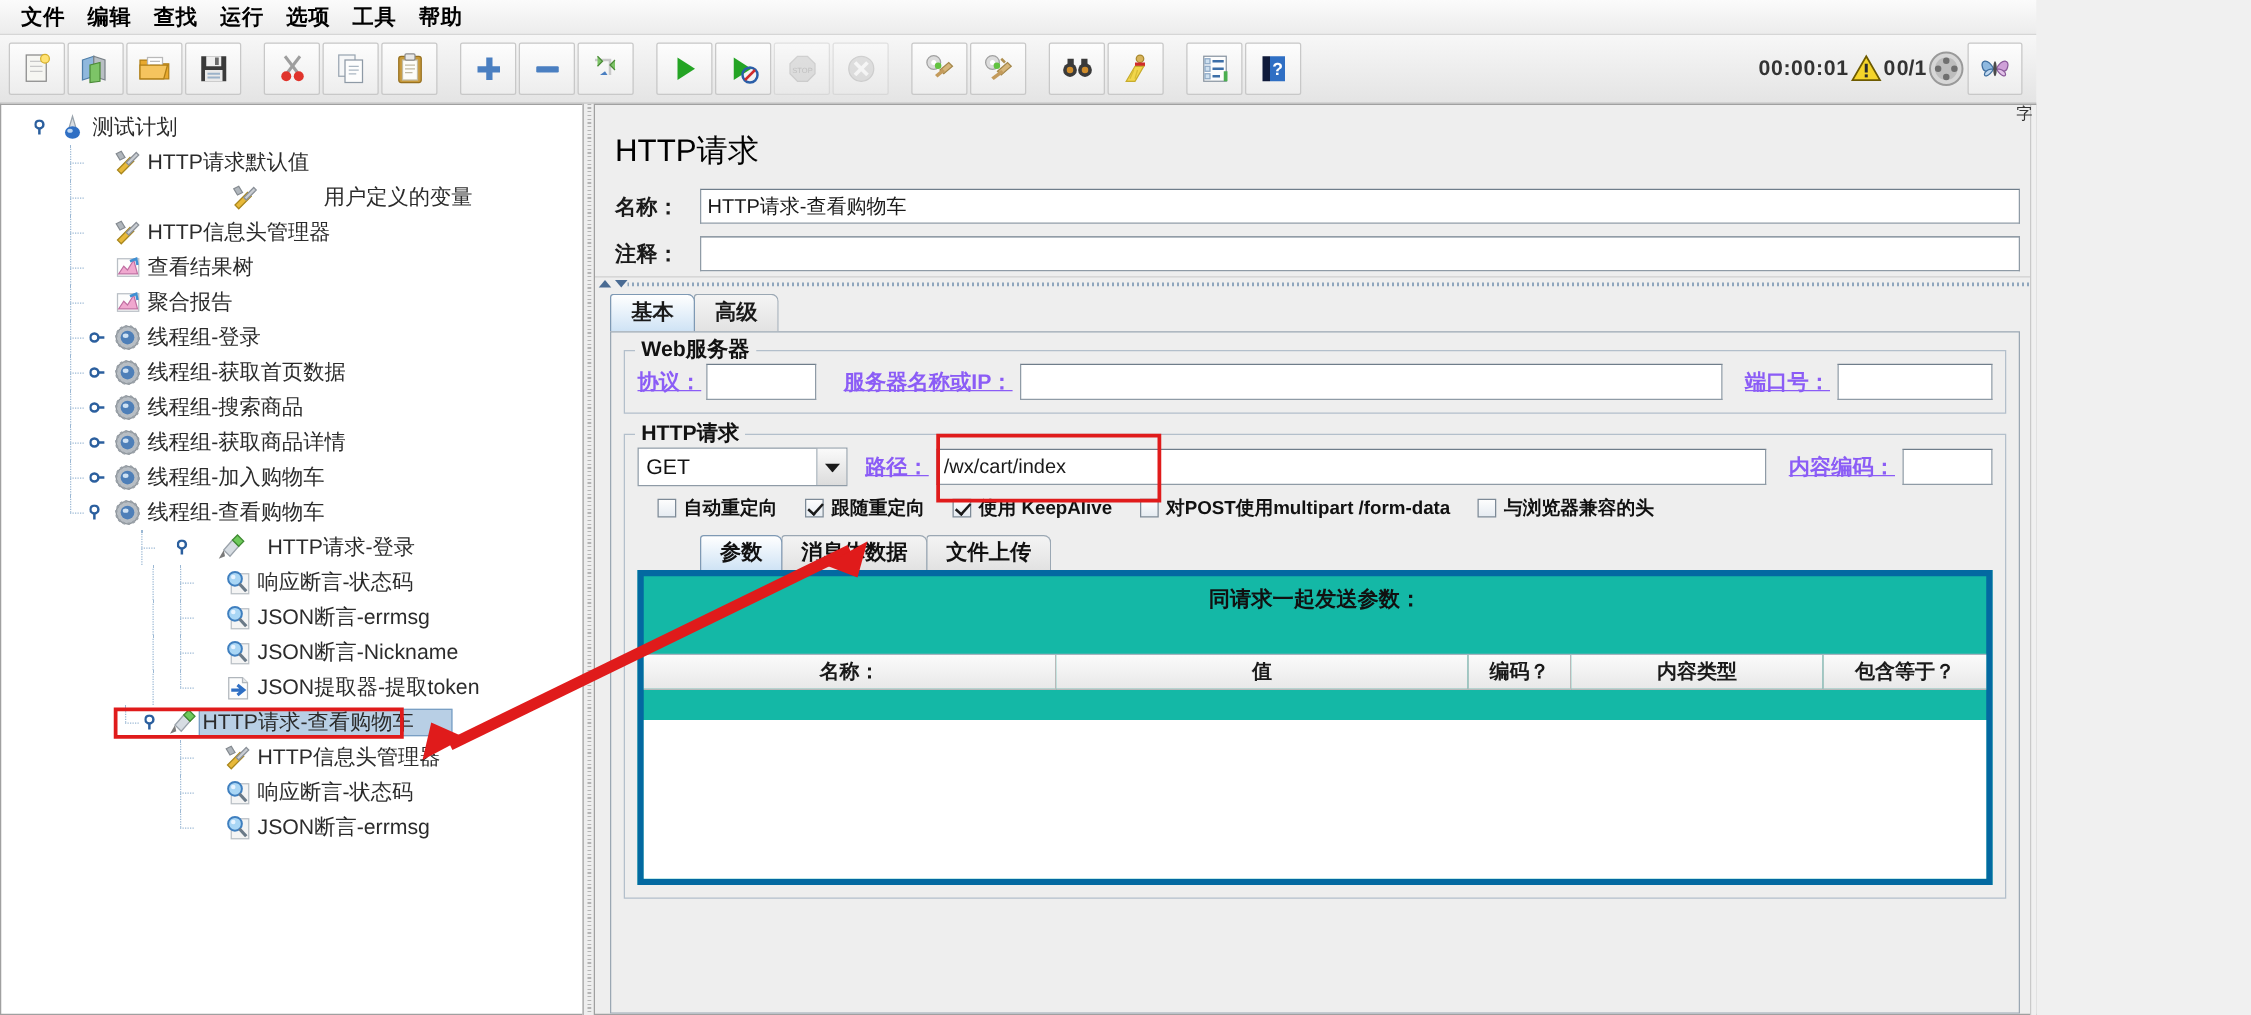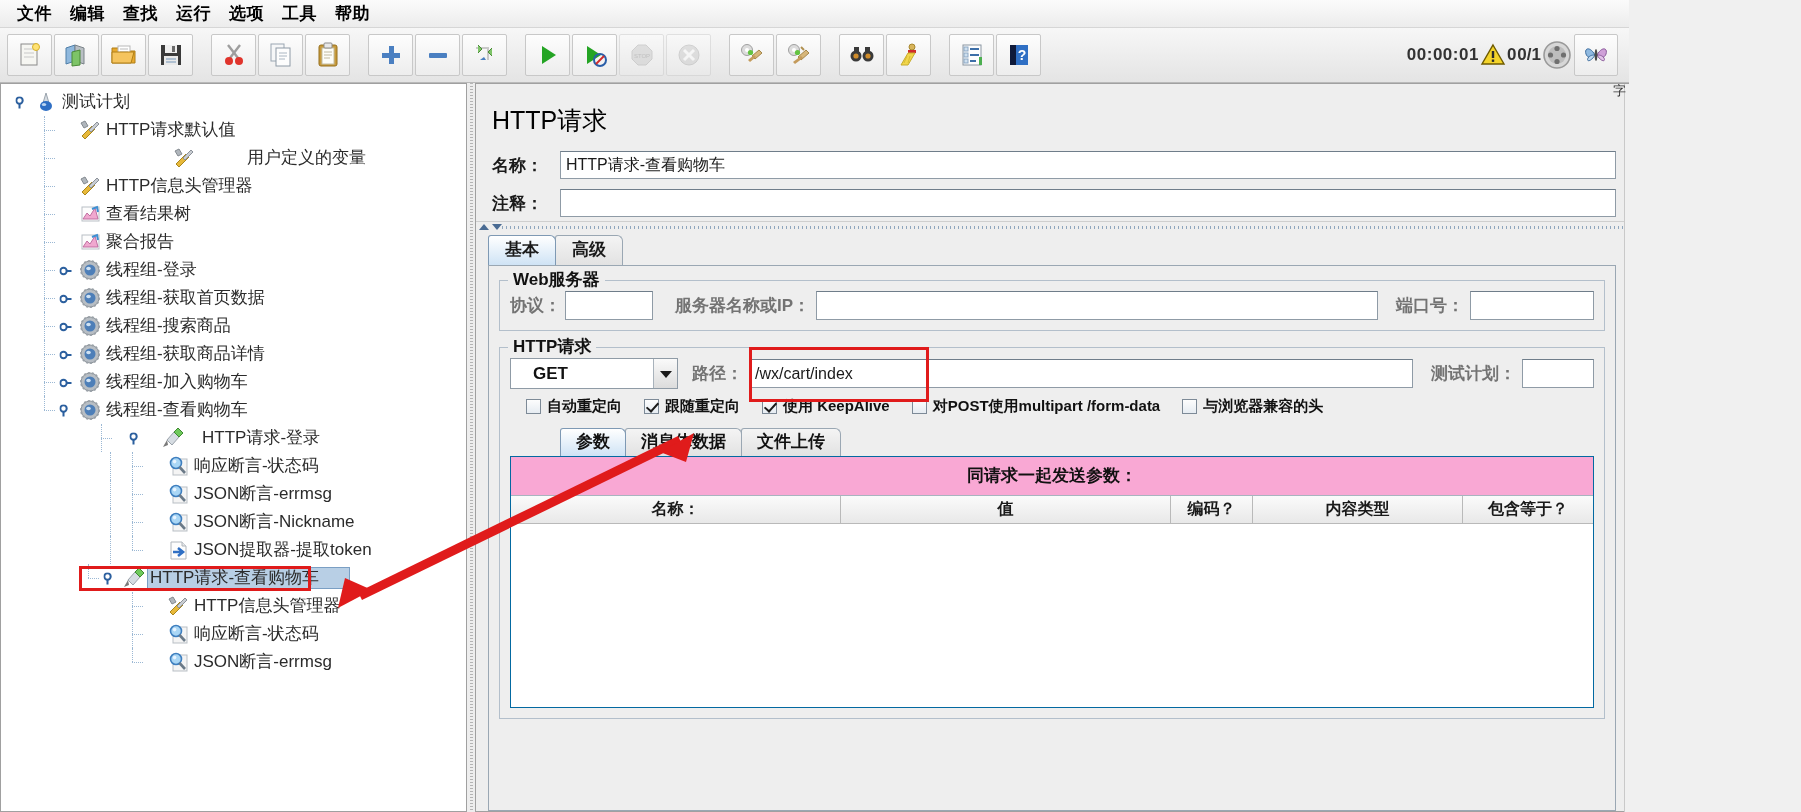--- a/index.html
+++ b/index.html
@@ -99,21 +99,21 @@
     background: #ffffff;
     border: 1px solid #a0a0a0;
     border-right: none;
     overflow: hidden;
     position: relative;
   }
   .tree-scroll {
     position: absolute;
     inset: 0;
     overflow: hidden;
-    padding: 4px 0 0 4px;
+    padding: 4px 0 0 16px;
   }
   .tree-row {
     height: 28px;
     display: flex;
     align-items: center;
     position: relative;
     white-space: nowrap;
     cursor: default;
   }
   .tree-label {
@@ -270,22 +270,23 @@
     top: -11px; left: 8px;
     background: #eeeeee;
     padding: 0 5px;
     font-size: 17px;
     font-weight: bold;
     color: #111;
     line-height: 20px;
   }
   .row { display: flex; align-items: center; gap: 0; }
   .lbl {
-    font-size: 17px; font-weight: bold; color: #737373;
+    font-size: 17px; font-weight: bold; color: #8b5cf6;
     white-space: nowrap;
+    text-decoration: underline;
   }
   .inp {
     height: 29px;
     background: #fff;
     border: 1px solid #8f9ba6;
     border-top-color: #6f7d8a;
     font-size: 16px;
     padding: 2px 5px;
     color: #1a1a1a;
     font-family: "Liberation Sans", sans-serif;
@@ -295,21 +296,21 @@
 
   
   .combo {
     width: 168px; height: 31px;
     border: 1px solid #8f9ba6;
     background: #fff;
     display: flex; align-items: center;
     position: relative;
     flex: 0 0 168px;
   }
-  .combo .val { font-size: 17px; font-weight: bold; padding-left: 22px; color: #111; }
+  .combo .val { font-size: 17px; font-weight: normal; padding-left: 6px; color: #111; }
   .combo .arrow {
     position: absolute; right: 0; top: 0; bottom: 0; width: 24px;
     background: linear-gradient(#fafafa,#dcdcdc);
     border-left: 1px solid #a8b2bb;
     display: flex; align-items: center; justify-content: center;
   }
 
   .path-wrap { position: relative; display: flex; align-items:center; flex: 1 1 auto; min-width: 0;}
   .redbox {
     position: absolute;
@@ -356,25 +357,26 @@
     border: 1px solid #9aa7b3;
     border-bottom: none;
     background: linear-gradient(#f4f4f4,#e2e2e2);
     margin-right: -1px;
     border-radius: 3px 6px 0 0;
     cursor: default;
     line-height: 20px;
   }
   .itab.active { background: linear-gradient(#ffffff,#cfe3f5); border-color: #7e99b4; z-index:2; position:relative;margin-left:44px;}
   .table-box {
-    border: 1px solid #0369a1;
-    background: #f9a8d4;
+    border: 5px solid #0369a1;
+    background: #14b8a6;
     height: 252px;
     display: flex;
     flex-direction: column;
+    gap: 24px;
   }
   .tbl-caption {
     text-align: center;
     font-size: 17px;
     font-weight: bold;
     color: #111;
     padding: 7px 0 8px 0;
   }
   .thead { display: flex; height: 29px; border-top: 1px solid #a8b4bf; }
   .th {
@@ -1144,21 +1146,21 @@
                 <svg width="12" height="8" viewBox="0 0 12 8">
                     <path d="M0 1 L12 1 L6 8 Z" fill="#1a1a1a"></path>
                   </svg>
               </span>
             </div>
             <div class="lbl" style="margin-left:14px;">路径：</div>
             <div class="path-wrap">
               <input class="inp" style="flex: 1 1 auto; margin-left: 6px;" value="/wx/cart/index">
               <div class="redbox" style="left:6px; top:-12px; width:180px; height:55px;"></div>
             </div>
-            <div class="lbl" style="margin-left:18px;">测试计划：</div>
+            <div class="lbl" style="margin-left:18px;">内容编码：</div>
             <input class="inp" style="width: 72px; margin-left: 6px;" value="">
           </div>
 
           <div class="cbrow">
             <label class="cb">
               <span class="box" id="cb0"></span>
               <span class="cb-label">自动重定向</span>
             </label>
             <label class="cb">
               <span class="box checked" id="cb1"></span>

